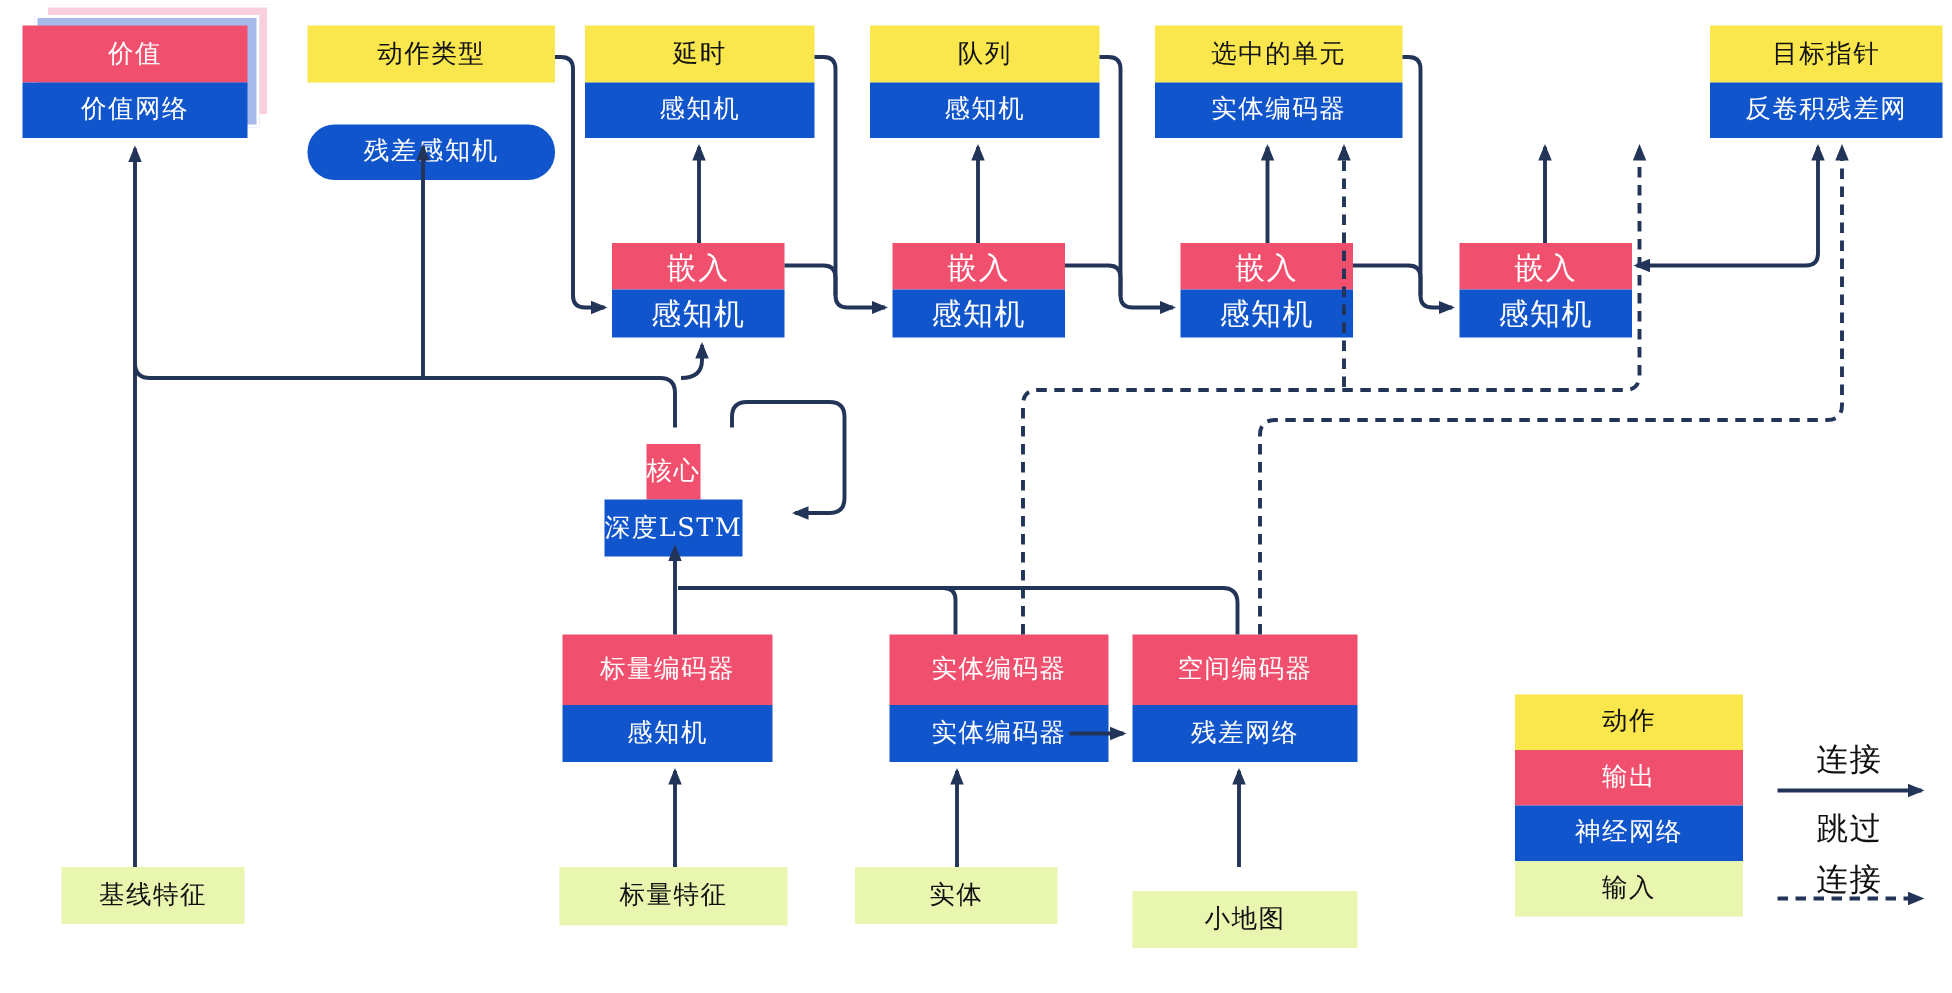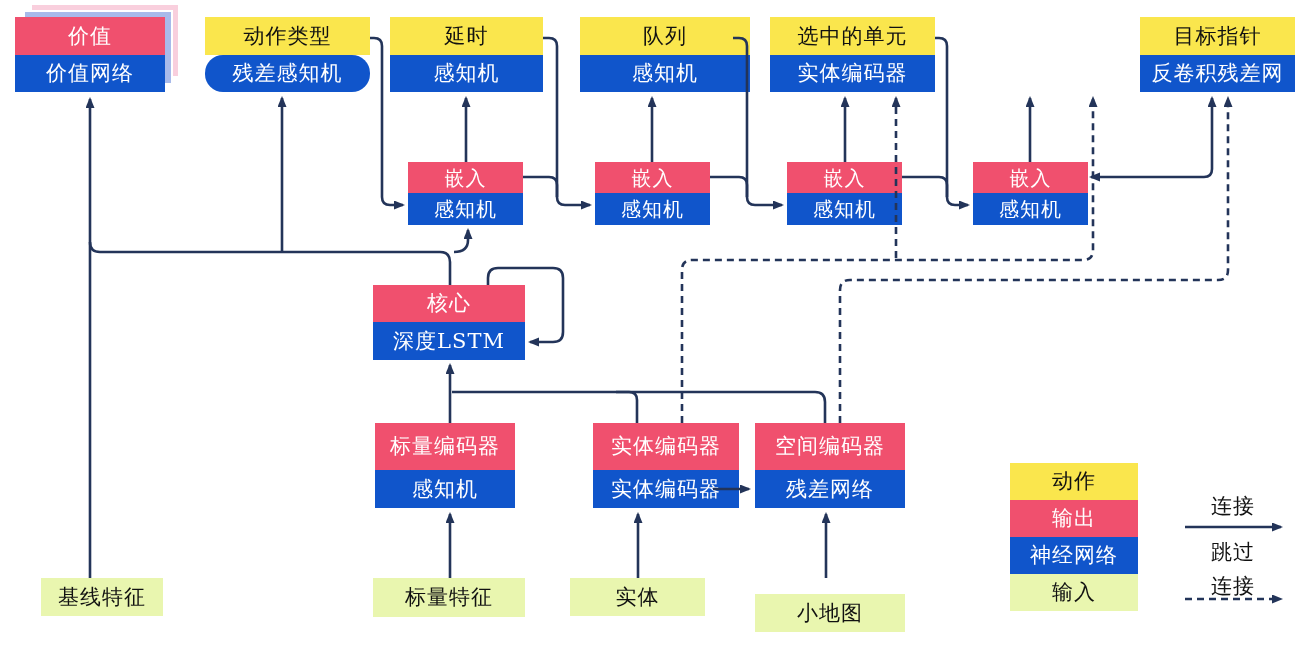--- a/index.html
+++ b/index.html
@@ -1,20 +1,20 @@
 <!DOCTYPE html>
 <html><head>
 <meta charset="utf-8">
 <style>
   html,body{margin:0;padding:0;background:#ffffff;}
   #canvas{position:relative;width:1301px;height:662px;background:#ffffff;overflow:hidden;
           font-family:"DejaVu Serif","Liberation Serif",serif;}
   .node{position:absolute;display:flex;flex-direction:column;z-index:2;}
   .node .row{display:flex;align-items:center;justify-content:center;
-             font-size:21px;letter-spacing:1px;line-height:1;white-space:nowrap;}
+             font-size:17px;letter-spacing:1px;line-height:1;white-space:nowrap;}
   .row.yellow{background:#FAE64D;color:#111111;}
   .row.red{background:#F0506E;color:#ffffff;}
   .row.blue{background:#1055CB;color:#ffffff;}
   .row.green{background:#E9F6AF;color:#111111;}
   .node.small .row{font-size:20px;}
   .stacked .layer{position:absolute;width:100%;height:100%;z-index:-1;border:2px solid #ffffff;box-sizing:border-box;}
   .layer.pink{left:15px;top:-14px;background:#F9CFDD;}
   .layer.peri{left:8px;top:-7px;background:#A8BAEA;}
   #wires{position:absolute;left:0;top:0;z-index:3;pointer-events:none;}
   .lgd-label{position:absolute;z-index:2;font-size:21px;color:#111;letter-spacing:1px;
@@ -80,29 +80,29 @@
   <div class="lgd-label" style="left:1233px;top:492px">连接</div>
   <div class="lgd-label" style="left:1233px;top:538px">跳过</div>
   <div class="lgd-label" style="left:1233px;top:572px">连接</div>
 
 <div class="node stacked" style="left: 15px; top: 17px; width: 150px;">
       <div class="layer pink"></div>
       <div class="layer peri"></div>
       <div class="row red" style="height: 38px;">价值</div>
       <div class="row blue" style="height: 37px;">价值网络</div>
     </div>
-    <div class="node" style="left: 205px; top: 17px; width: 165px;">
+    <div class="node" style="left: 205px; top: 17px; width: 165px; gap: 28px;">
       <div class="row yellow" style="height: 38px;">动作类型</div>
       <div class="row blue" style="height: 37px; border-radius: 18px;">残差感知机</div>
     </div>
     <div class="node" style="left: 390px; top: 17px; width: 153px;">
       <div class="row yellow" style="height: 38px;">延时</div>
       <div class="row blue" style="height: 37px;">感知机</div>
     </div>
-    <div class="node" style="left: 580px; top: 17px; width: 170px;">
+    <div class="node" style="left: 580px; top: 17px; width: 153px;">
       <div class="row yellow" style="height: 38px;">队列</div>
       <div class="row blue" style="height: 37px;">感知机</div>
     </div>
     <div class="node" style="left: 770px; top: 17px; width: 165px;">
       <div class="row yellow" style="height: 38px;">选中的单元</div>
       <div class="row blue" style="height: 37px;">实体编码器</div>
     </div>
     <div class="node" style="left: 1140px; top: 17px; width: 155px;">
       <div class="row yellow" style="height: 38px;">目标指针</div>
       <div class="row blue" style="height: 37px;">反卷积残差网</div>
@@ -116,21 +116,21 @@
       <div class="row blue" style="height: 32px;">感知机</div>
     </div>
     <div class="node small" style="left: 787px; top: 162px; width: 115px;">
       <div class="row red" style="height: 31px;">嵌入</div>
       <div class="row blue" style="height: 32px;">感知机</div>
     </div>
     <div class="node small" style="left: 973px; top: 162px; width: 115px;">
       <div class="row red" style="height: 31px;">嵌入</div>
       <div class="row blue" style="height: 32px;">感知机</div>
     </div>
-    <div class="node" style="left: 373px; top: 285px; width: 152px;">
+    <div class="node" style="left: 373px; top: 296px; width: 152px; align-items: center;">
       <div class="row red" style="height: 37px;">核心</div>
       <div class="row blue" style="height: 38px;">深度LSTM</div>
     </div>
     <div class="node" style="left: 375px; top: 423px; width: 140px;">
       <div class="row red" style="height: 47px;">标量编码器</div>
       <div class="row blue" style="height: 38px;">感知机</div>
     </div>
     <div class="node" style="left: 593px; top: 423px; width: 146px;">
       <div class="row red" style="height: 47px;">实体编码器</div>
       <div class="row blue" style="height: 38px;">实体编码器</div>
@@ -144,19 +144,19 @@
     </div>
     <div class="node" style="left: 373px; top: 578px; width: 152px;">
       <div class="row green" style="height: 39px;">标量特征</div>
     </div>
     <div class="node" style="left: 570px; top: 578px; width: 135px;">
       <div class="row green" style="height: 38px;">实体</div>
     </div>
     <div class="node" style="left: 755px; top: 578px; width: 150px;">
       <div class="row green" style="height: 38px; margin-top: 16px;">小地图</div>
     </div>
-    <div class="node" style="left: 1010px; top: 463px; width: 128px; text-align: center;">
+    <div class="node" style="left: 1010px; top: 463px; width: 152px; text-align: center;">
       <div class="row yellow" style="height: 37px;">动作</div>
       <div class="row red" style="height: 37px;">输出</div>
       <div class="row blue" style="height: 37px;">神经网络</div>
       <div class="row green" style="height: 37px;">输入</div>
     </div>
   </div>
 
 </body></html>

